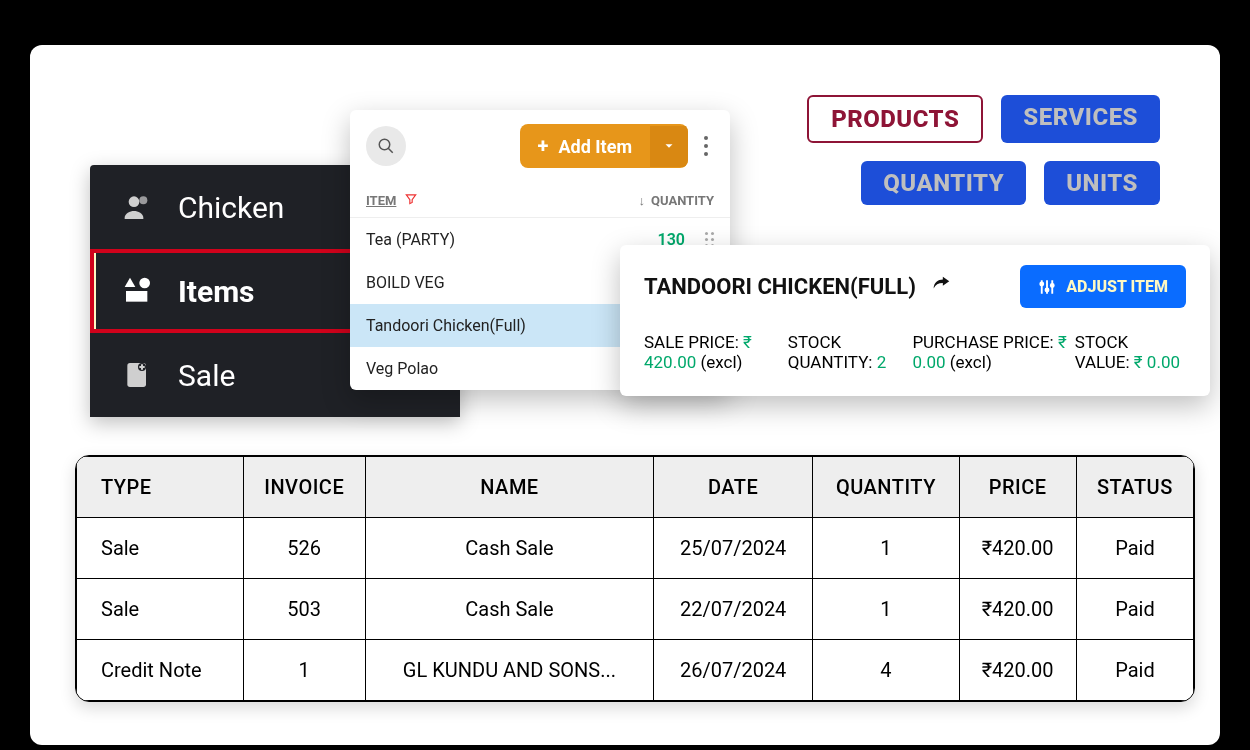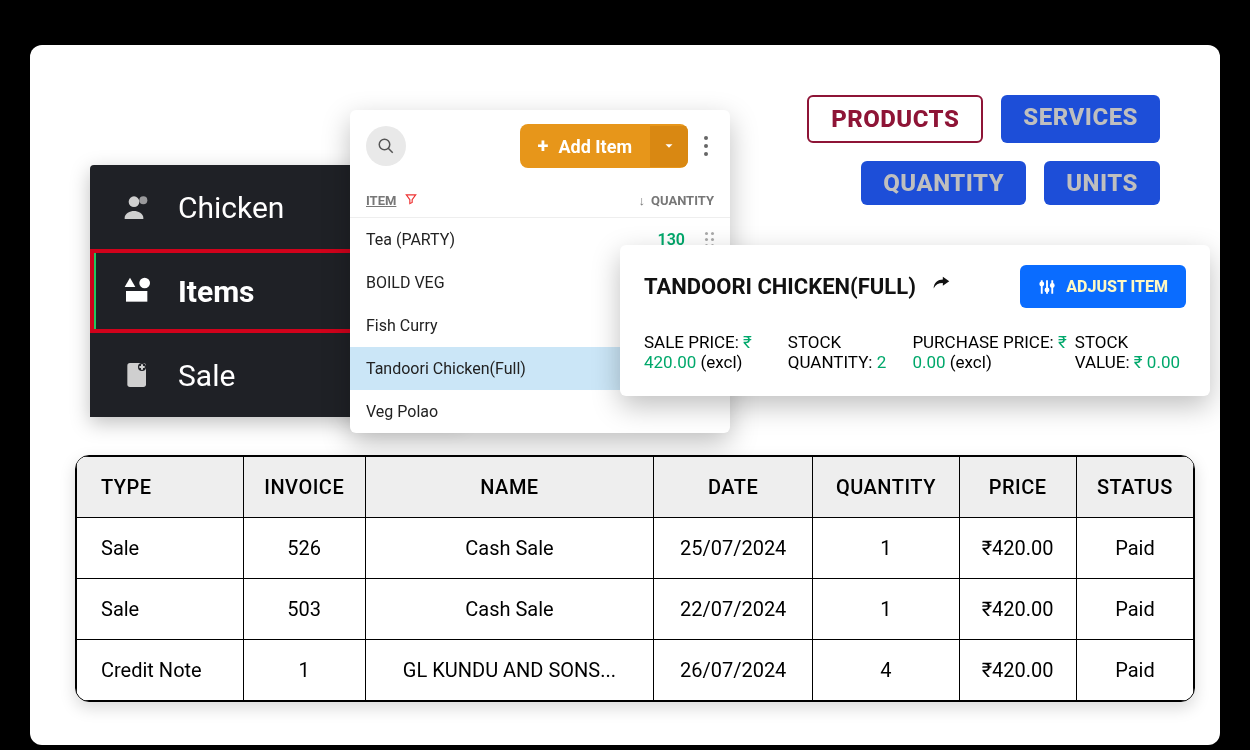--- a/index.html
+++ b/index.html
@@ -63,21 +63,21 @@
     align-items: center;
     gap: 22px;
     padding: 24px 30px;
     color: #fff;
     font-size: 30px;
     position: relative;
   }
   .sidebar-item.active {
     outline: 4px solid #d0021b;
     outline-offset: -4px;
-    border-left: 6px solid #22c55e;
+    border-left: 6px solid #fef9c3;
     padding-left: 24px;
   }
   .sidebar-item.active::before{
     content:"";
     position:absolute;
     left:0;top:0;
   }
   .sidebar-icon {
     width: 36px;
     height: 36px;
@@ -324,23 +324,20 @@
             </span>
             <span>
               <i></i>
               <i></i>
             </span>
           </span>
       </span>
     </div>
     <div class="item-row">
       <span>BOILD VEG</span>
-    </div>
-    <div class="item-row">
-      <span>Fish Curry</span>
     </div>
     <div class="item-row selected">
       <span>Tandoori Chicken(Full)</span>
     </div>
     <div class="item-row">
       <span>Veg Polao</span>
     </div>
   </div>
 
   <div class="detail">

